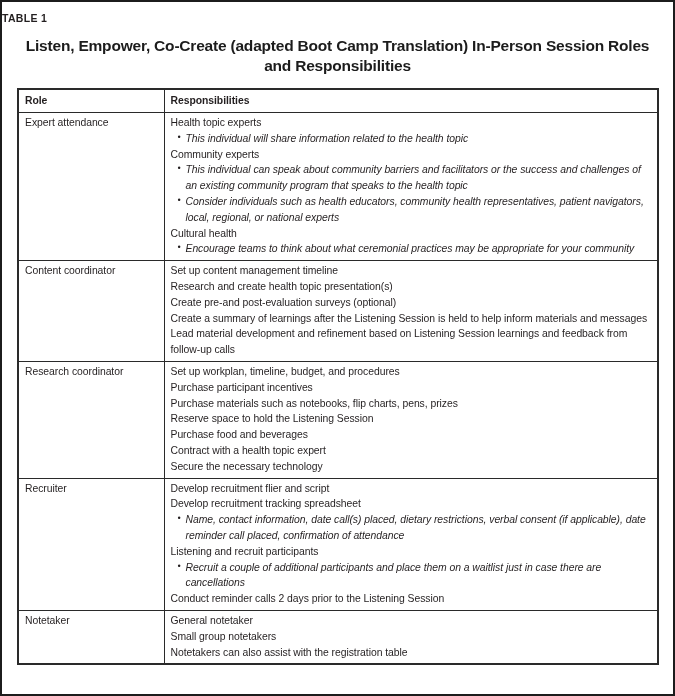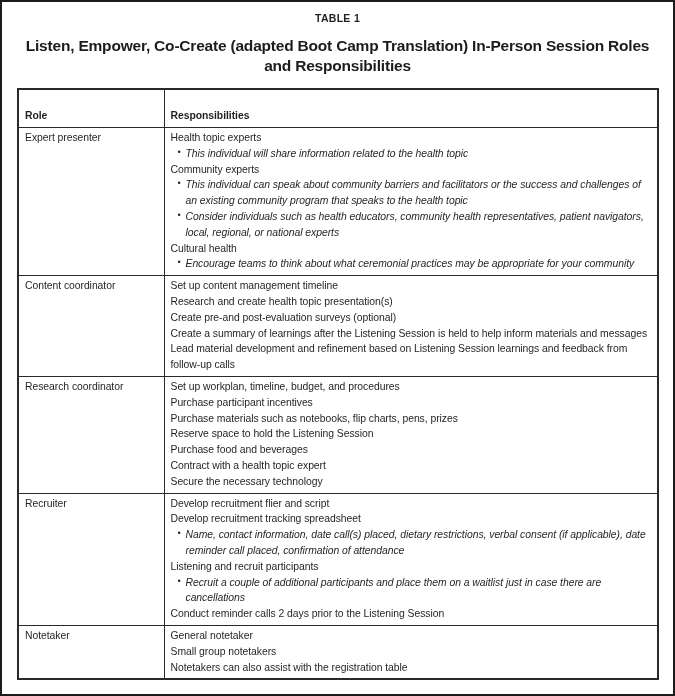--- a/index.html
+++ b/index.html
@@ -8,21 +8,21 @@
     width: 675px;
     height: 696px;
     box-sizing: border-box;
     background: #ffffff;
     border: 2px solid #1c1c1c;
     font-family: "Liberation Sans", sans-serif;
     color: #231f20;
     overflow: hidden;
   }
   .table-label {
-    text-align: center;
+    text-align: left;
     font-weight: bold;
     font-size: 10.5px;
     letter-spacing: 0.3px;
     margin-top: 10px;
   }
   .title {
     margin: 12px auto 12px auto;
     max-width: 648px;
     text-align: center;
     font-weight: bold;
@@ -43,21 +43,21 @@
     vertical-align: top;
     text-align: left;
     font-size: 10.4px;
     line-height: 15.8px;
     letter-spacing: -0.05px;
     padding: 2px 3px 3px 6px;
   }
   table.roles th {
     font-weight: bold;
     height: 16px;
-    padding-top: 18px;
+    padding-top: 3px;
     padding-bottom: 3px;
   }
   col.role-col { width: 146px; }
   td.role-cell { }
   td.resp-cell { }
   .item { }
   .item.bullet {
     position: relative;
     padding-left: 15px;
     font-style: italic;
@@ -82,21 +82,21 @@
       <col>
     </colgroup>
     <thead>
       <tr>
         <th>Role</th>
         <th>Responsibilities</th>
       </tr>
     </thead>
     <tbody id="rows-body">
         <tr>
-          <td class="role-cell">Expert presenter</td>
+          <td class="role-cell">Expert attendance</td>
           <td class="resp-cell">
             <div class="item">Health topic experts</div>
             <div class="item bullet">This individual will share information related to the health topic</div>
             <div class="item">Community experts</div>
             <div class="item bullet">This individual can speak about community barriers and facilitators or the success and challenges of an existing community program that speaks to the health topic</div>
             <div class="item bullet">Consider individuals such as health educators, community health representatives, patient navigators, local, regional, or national experts</div>
             <div class="item">Cultural health</div>
             <div class="item bullet">Encourage teams to think about what ceremonial practices may be appropriate for your community</div>
           </td>
         </tr>

